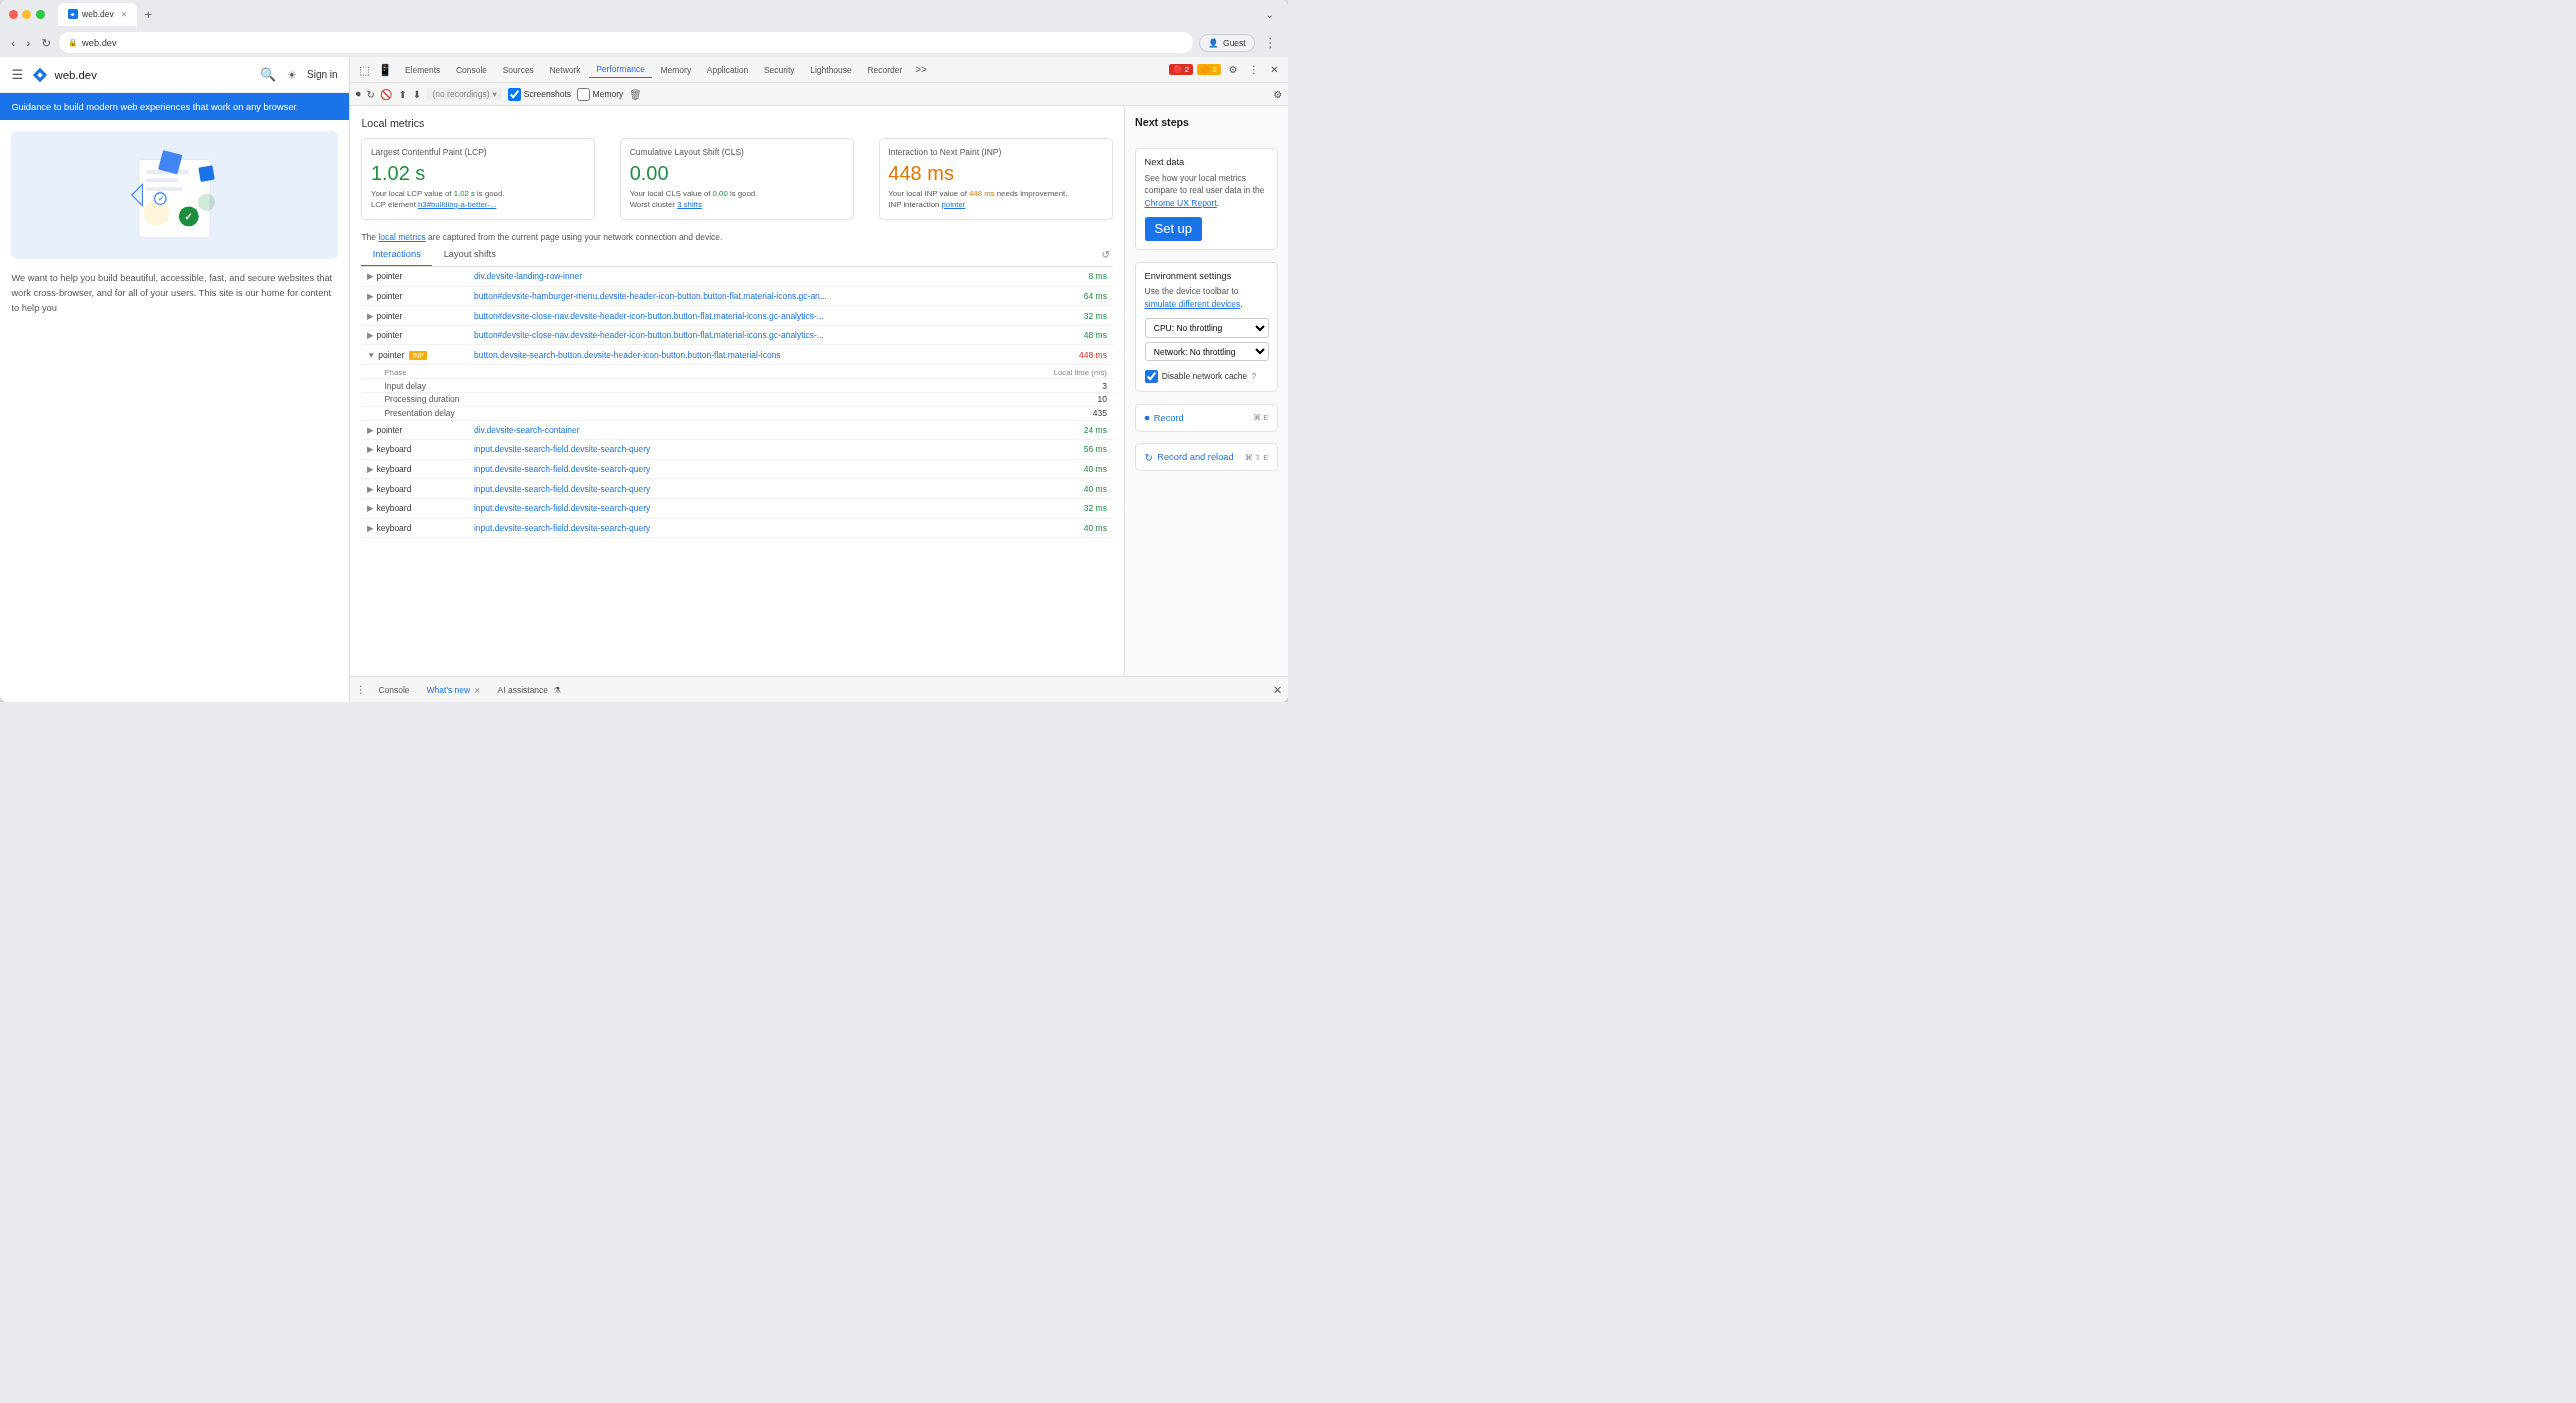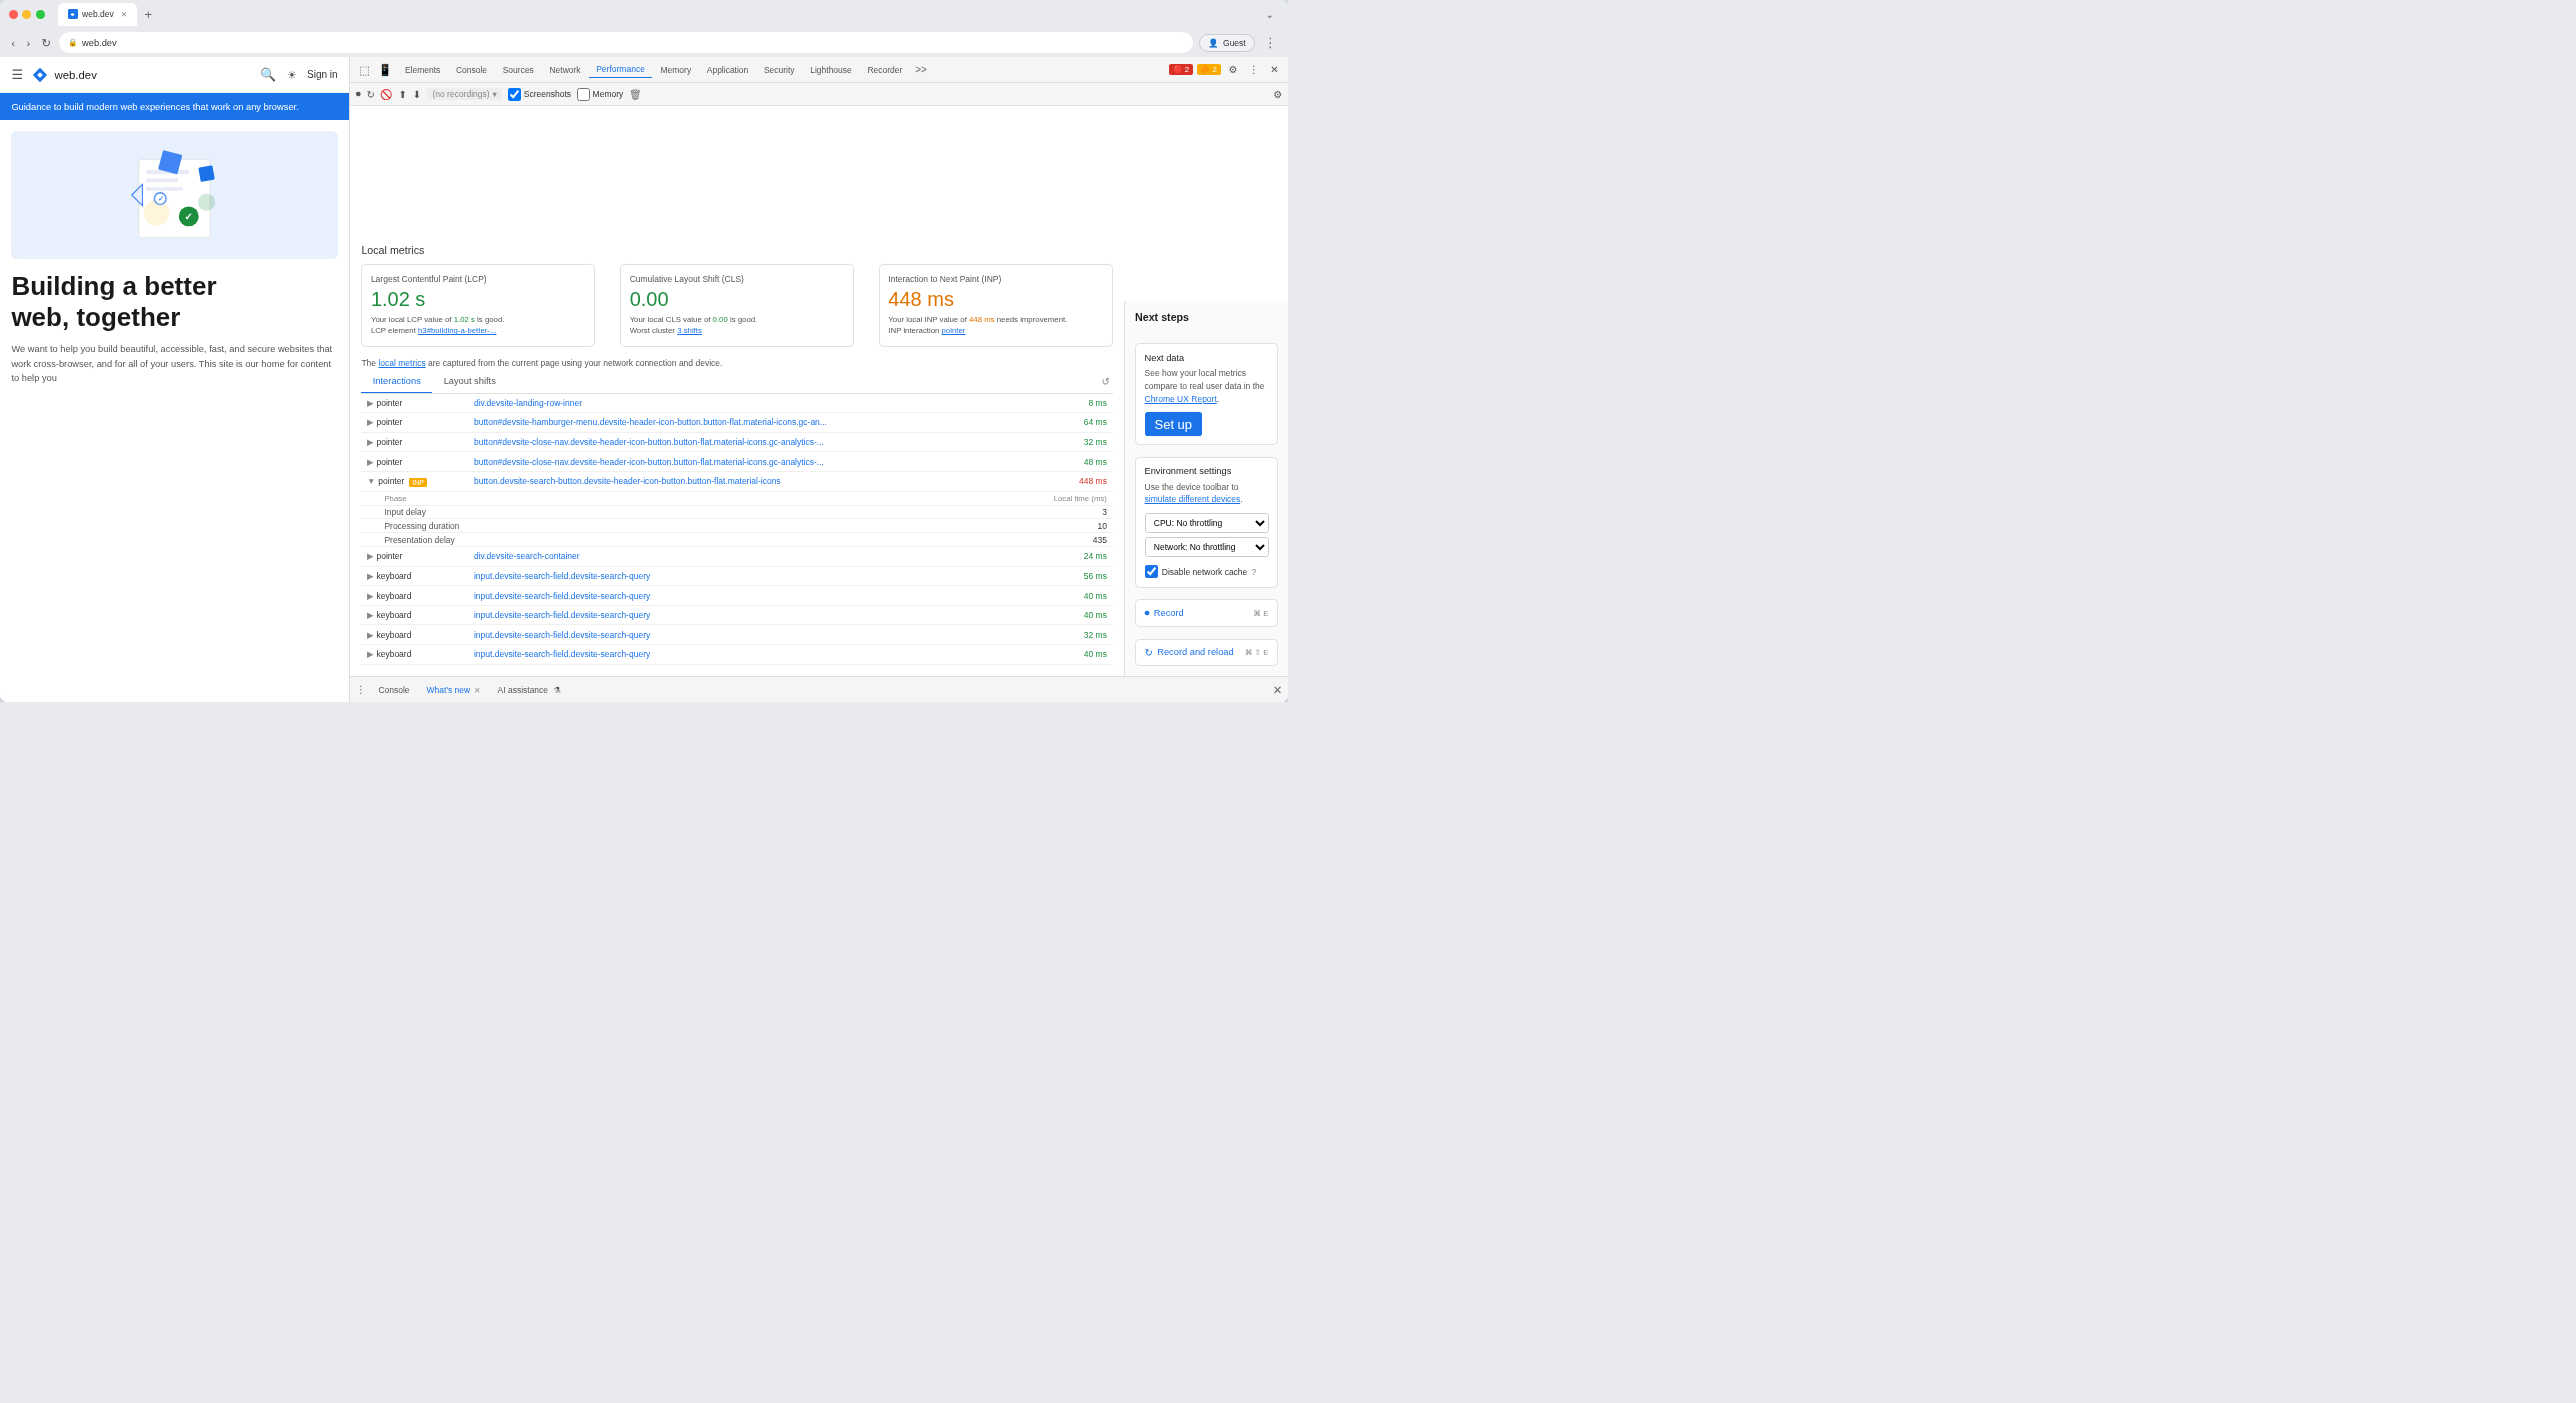--- a/index.html
+++ b/index.html
@@ -65,21 +65,21 @@
     .warn-badge { background: #f9ab00; color: white; font-size: 7.8px; padding: 0.7px 3.6px; border-radius: 2.1px; }
 
     .devtools-subtoolbar { background: #f5f5f5; border-bottom: 0.7px solid #ddd; height: 23px; display: flex; align-items: center; padding: 0 5.7px; gap: 5.7px; }
     .dt-sub-icon { font-size: 10px; color: #555; cursor: pointer; }
     .no-recordings { font-size: 8.5px; color: #888; background: #eee; border-radius: 2.1px; padding: 1.4px 5.7px; display: flex; align-items: center; gap: 2.8px; }
     .dt-screenshot-check { display: flex; align-items: center; gap: 2.8px; font-size: 8.5px; color: #333; }
     .dt-memory-check { display: flex; align-items: center; gap: 2.8px; font-size: 8.5px; color: #333; }
     .dt-gear { margin-left: auto; font-size: 10px; color: #555; cursor: pointer; }
 
     
-    .perf-content { display: flex; flex: 1; overflow: hidden; align-items: flex-end; }
+    .perf-content { display: flex; flex: 1; overflow: hidden; }
 
     .perf-main { flex: 1; overflow-y: auto; padding: 11.4px; }
 
     .section-title { font-size: 10.7px; font-weight: 500; color: #333; margin-bottom: 8.5px; }
 
     .metrics-grid { display: grid; grid-template-columns: 1fr 1fr 1fr; gap: 25px; margin-bottom: 11.4px; }
     .metric-card { border: 0.7px solid #e0e0e0; border-radius: 4.3px; padding: 8.5px; background: white; }
     .metric-label { font-size: 8.5px; color: #555; margin-bottom: 4.3px; }
     .metric-value-green { font-size: 20px; font-weight: 500; color: #1e8e3e; }
     .metric-value-orange { font-size: 20px; font-weight: 500; color: #e37400; }
@@ -217,24 +217,20 @@
             <polygon points="50,80 65,65 65,95" fill="#e8f0fe" stroke="#4285f4" stroke-width="1.5"></polygon>
             <circle cx="155" cy="90" r="12" fill="#1e8e3e" opacity="0.2"></circle>
             <circle cx="85" cy="105" r="18" fill="#fbbc04" opacity="0.15"></circle>
 
             <circle cx="130" cy="110" r="14" fill="#1e8e3e"></circle>
             <text x="124" y="115" fill="white" font-size="14" font-weight="bold">✓</text>
             <circle cx="90" cy="85" r="10" fill="#4285f4" opacity="0.3"></circle>
             <circle cx="90" cy="85" r="8" fill="white" stroke="#4285f4" stroke-width="1.5"></circle>
             <text x="87" y="89" fill="#4285f4" font-size="10" font-weight="bold">✓</text>
           </svg>
-        </div>
-        <div class="page-heading">
-          <span>Building a better</span><br>
-          <span>web, together</span>
         </div>
         <div class="page-subtext">We want to help you build beautiful, accessible, fast, and secure websites that work cross-browser, and for all of your users. This site is our home for content to help you</div>
       </div>
     </div>
 
     <div class="devtools">
 
       <div class="devtools-toolbar">
         <span style="font-size:11.4px; color:#555; cursor:pointer; padding:1.4px 3.6px;">⬚</span>
         <span style="font-size:11.4px; color:#555; cursor:pointer; padding:1.4px 3.6px;">📱</span>

